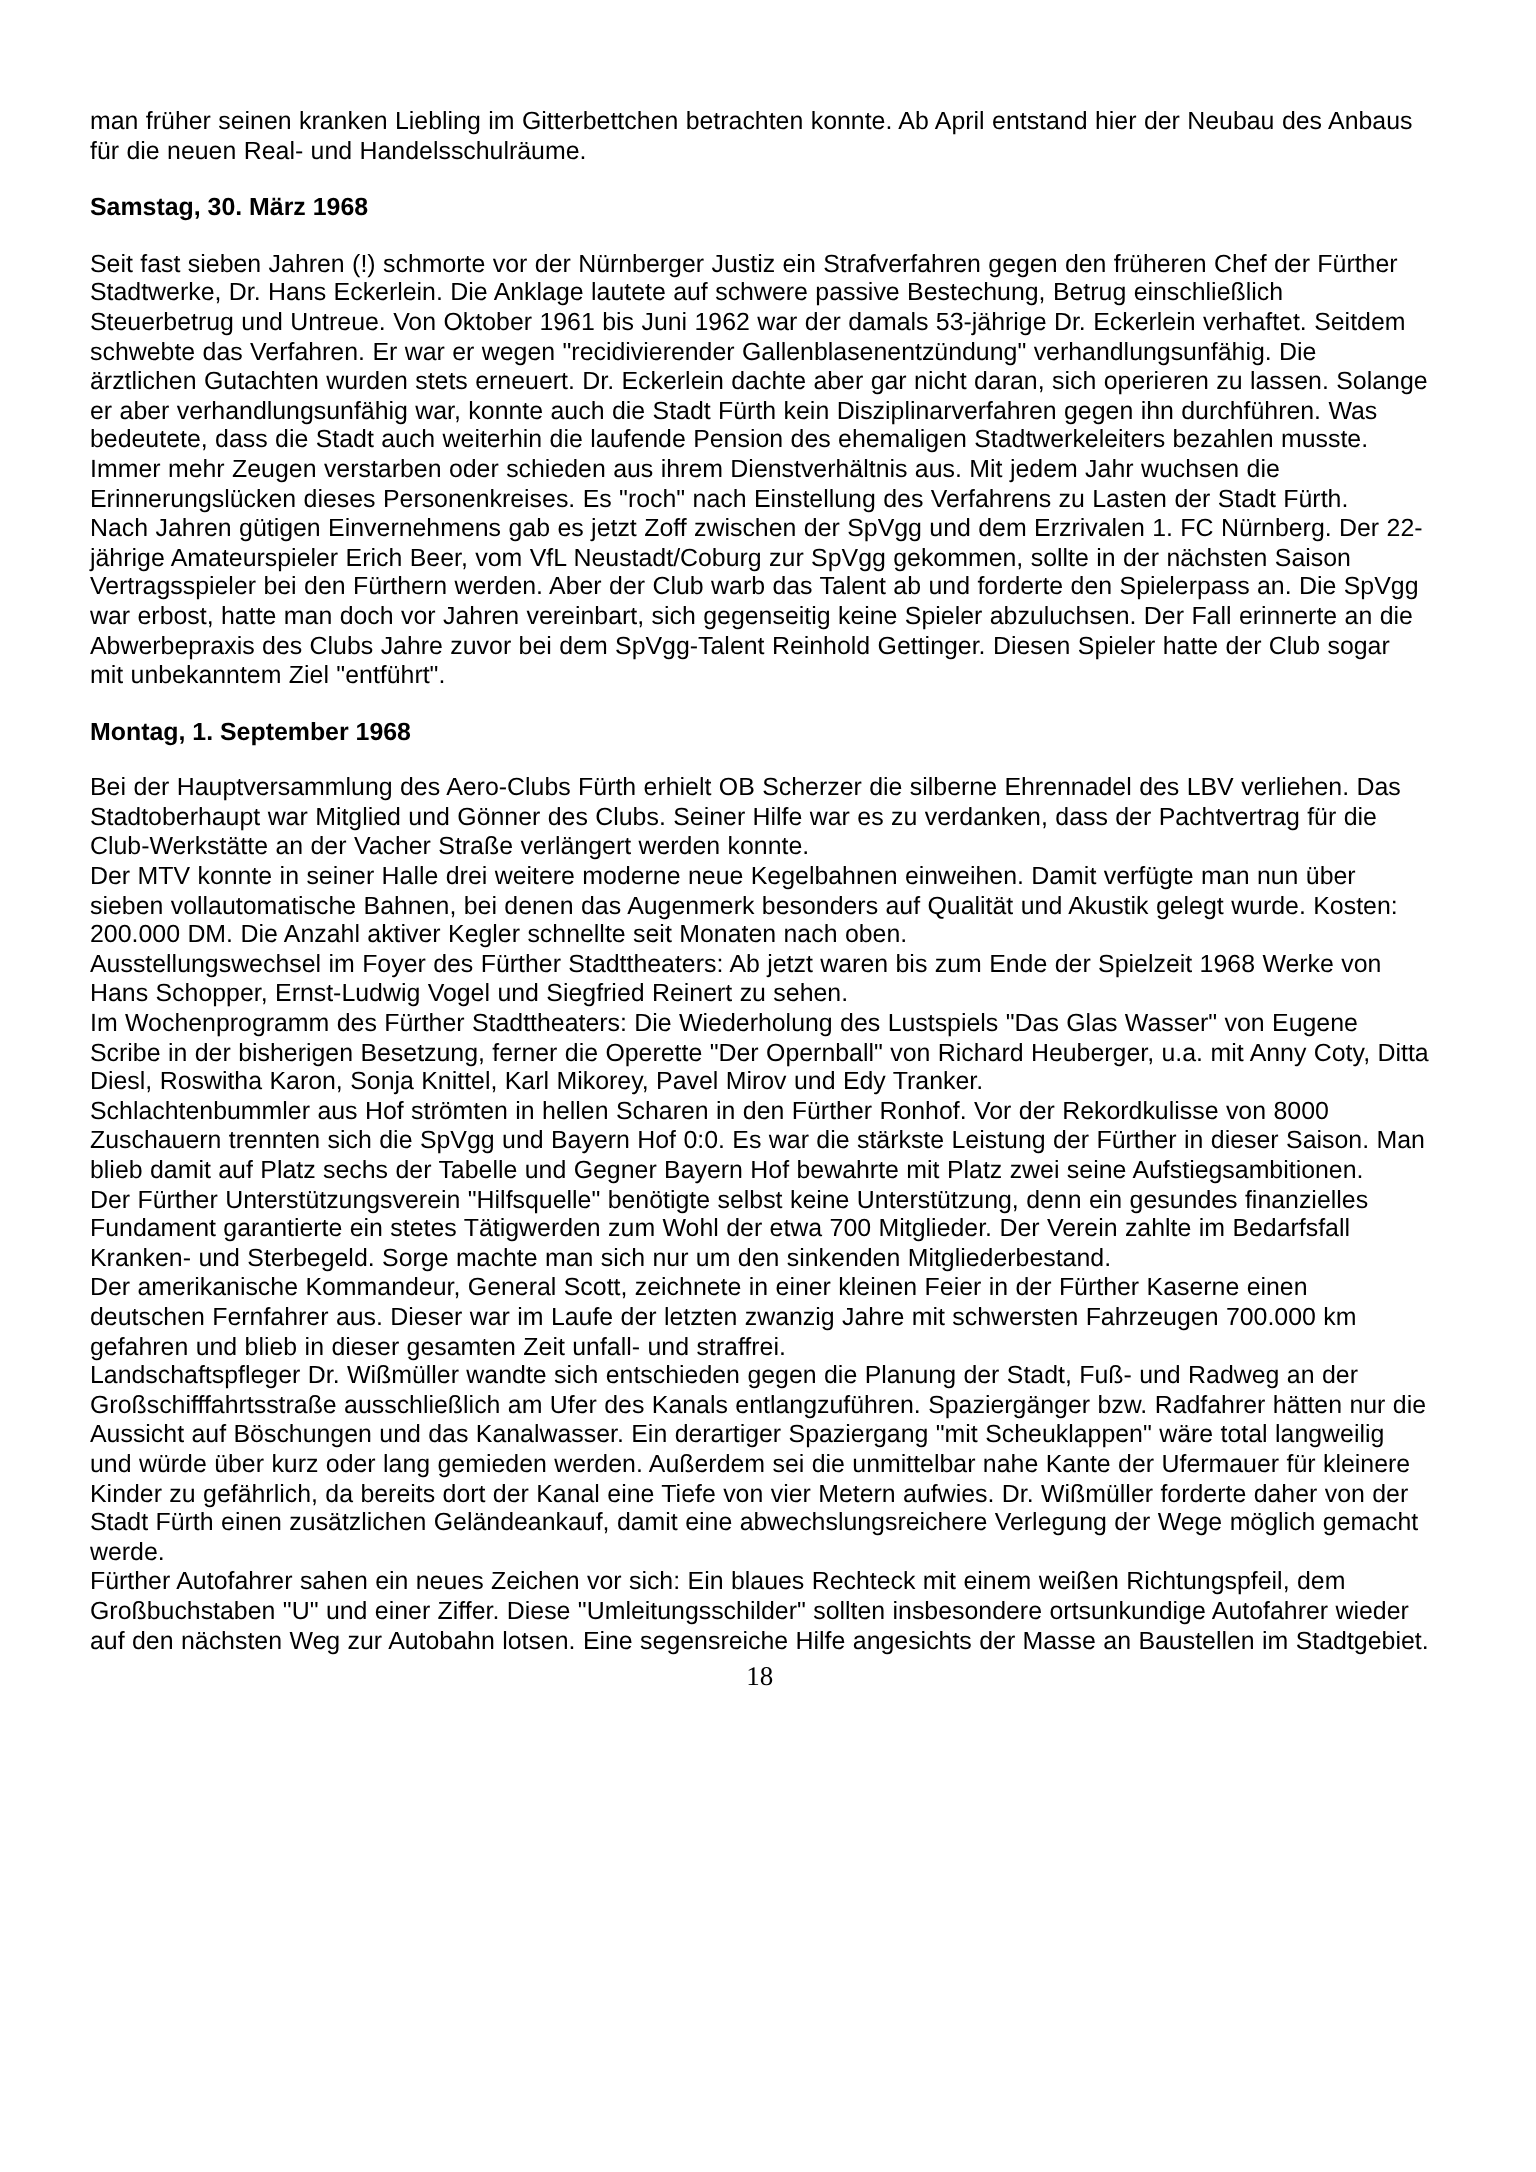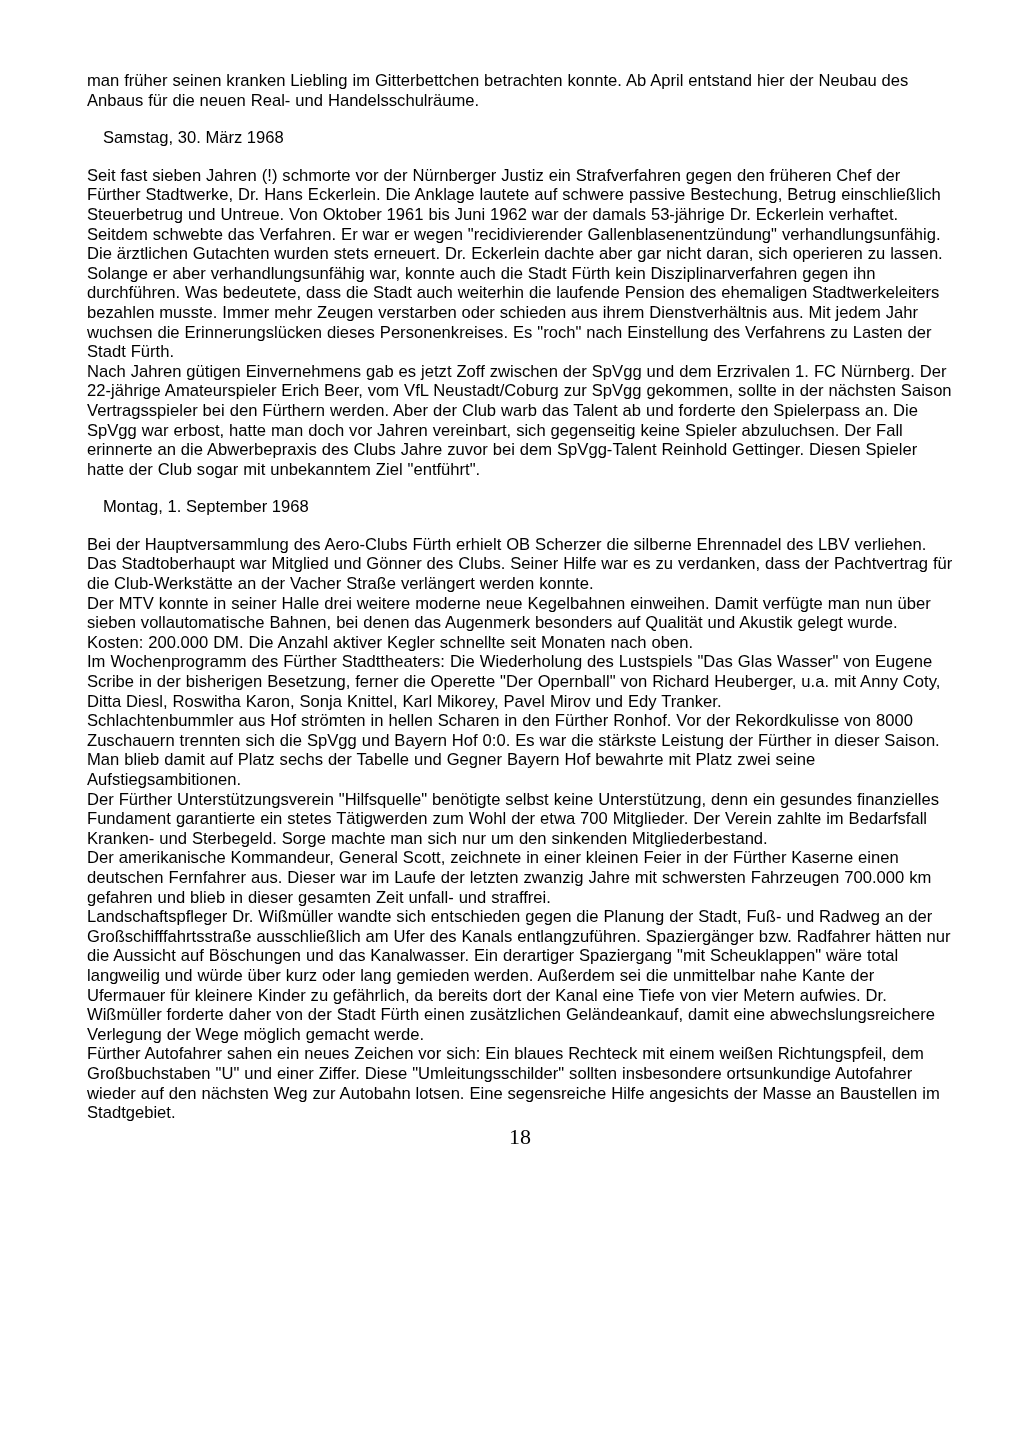--- a/index.html
+++ b/index.html
@@ -9,60 +9,61 @@
   }
   body {
     width: 1024px;
     height: 1448px;
     overflow: hidden;
   }
   .doc-page {
     box-sizing: border-box;
     width: 1024px;
     height: 1448px;
-    padding: 71px 71px 20px 87px;
+    padding: 71px 71px 20px 60px;
     font-family: "Liberation Sans", "DejaVu Sans", sans-serif;
     font-size: 16.6px;
     line-height: 19.6px;
     color: #000000;
     background: #ffffff;
     text-align: left;
   }
   .para {
     margin: 0;
     word-spacing: 0.02em;
   }
   .heading {
-    margin: 18px 16px;
-    font-weight: 400;
+    margin: 18px 0;
+    font-weight: 700;
   }
   .page-number {
     margin-top: 3px;
     text-align: center;
     font-family: "Liberation Serif", "DejaVu Serif", serif;
-    font-size: 22px;
+    font-size: 18px;
     line-height: 22px;
   }
 </style>
 </head>
 <body>
 
 <div class="doc-page">
 
   <p class="para">man früher seinen kranken Liebling im Gitterbettchen betrachten konnte. Ab April entstand hier der Neubau des Anbaus für die neuen Real- und Handelsschulräume.</p>
 
   <p class="heading">Samstag, 30. März 1968</p>
 
   <p class="para">Seit fast sieben Jahren (!) schmorte vor der Nürnberger Justiz ein Strafverfahren gegen den früheren Chef der Fürther Stadtwerke, Dr. Hans Eckerlein. Die Anklage lautete auf schwere passive Bestechung, Betrug einschließlich Steuerbetrug und Untreue. Von Oktober 1961 bis Juni 1962 war der damals 53-jährige Dr. Eckerlein verhaftet. Seitdem schwebte das Verfahren. Er war er wegen "recidivierender Gallenblasenentzündung" verhandlungsunfähig. Die ärztlichen Gutachten wurden stets erneuert. Dr. Eckerlein dachte aber gar nicht daran, sich operieren zu lassen. Solange er aber verhandlungsunfähig war, konnte auch die Stadt Fürth kein Disziplinarverfahren gegen ihn durchführen. Was bedeutete, dass die Stadt auch weiterhin die laufende Pension des ehemaligen Stadtwerkeleiters bezahlen musste. Immer mehr Zeugen verstarben oder schieden aus ihrem Dienstverhältnis aus. Mit jedem Jahr wuchsen die Erinnerungslücken dieses Personenkreises. Es "roch" nach Einstellung des Verfahrens zu Lasten der Stadt Fürth.</p>
   <p class="para">Nach Jahren gütigen Einvernehmens gab es jetzt Zoff zwischen der SpVgg und dem Erzrivalen 1. FC Nürnberg. Der 22-jährige Amateurspieler Erich Beer, vom VfL Neustadt/Coburg zur SpVgg gekommen, sollte in der nächsten Saison Vertragsspieler bei den Fürthern werden. Aber der Club warb das Talent ab und forderte den Spielerpass an. Die SpVgg war erbost, hatte man doch vor Jahren vereinbart, sich gegenseitig keine Spieler abzuluchsen. Der Fall erinnerte an die Abwerbepraxis des Clubs Jahre zuvor bei dem SpVgg-Talent Reinhold Gettinger. Diesen Spieler hatte der Club sogar mit unbekanntem Ziel "entführt".</p>
 
   <p class="heading">Montag, 1. September 1968</p>
 
   <p class="para">Bei der Hauptversammlung des Aero-Clubs Fürth erhielt OB Scherzer die silberne Ehrennadel des LBV verliehen. Das Stadtoberhaupt war Mitglied und Gönner des Clubs. Seiner Hilfe war es zu verdanken, dass der Pachtvertrag für die Club-Werkstätte an der Vacher Straße verlängert werden konnte.</p>
   <p class="para">Der MTV konnte in seiner Halle drei weitere moderne neue Kegelbahnen einweihen. Damit verfügte man nun über sieben vollautomatische Bahnen, bei denen das Augenmerk besonders auf Qualität und Akustik gelegt wurde. Kosten: 200.000 DM. Die Anzahl aktiver Kegler schnellte seit Monaten nach oben.</p>
+  <p class="para">Ausstellungswechsel im Foyer des Fürther Stadttheaters: Ab jetzt waren bis zum Ende der Spielzeit 1968 Werke von Hans Schopper, Ernst-Ludwig Vogel und Siegfried Reinert zu sehen.</p>
   <p class="para">Im Wochenprogramm des Fürther Stadttheaters: Die Wiederholung des Lustspiels "Das Glas Wasser" von Eugene Scribe in der bisherigen Besetzung, ferner die Operette "Der Opernball" von Richard Heuberger, u.a. mit Anny Coty, Ditta Diesl, Roswitha Karon, Sonja Knittel, Karl Mikorey, Pavel Mirov und Edy Tranker.</p>
   <p class="para">Schlachtenbummler aus Hof strömten in hellen Scharen in den Fürther Ronhof. Vor der Rekordkulisse von 8000 Zuschauern trennten sich die SpVgg und Bayern Hof 0:0. Es war die stärkste Leistung der Fürther in dieser Saison. Man blieb damit auf Platz sechs der Tabelle und Gegner Bayern Hof bewahrte mit Platz zwei seine Aufstiegsambitionen.</p>
 
 
 
 
   <p class="para">Der Fürther Unterstützungsverein "Hilfsquelle" benötigte selbst keine Unterstützung, denn ein gesundes finanzielles Fundament garantierte ein stetes Tätigwerden zum Wohl der etwa 700 Mitglieder. Der Verein zahlte im Bedarfsfall Kranken- und Sterbegeld. Sorge machte man sich nur um den sinkenden Mitgliederbestand.</p>
   <p class="para">Der amerikanische Kommandeur, General Scott, zeichnete in einer kleinen Feier in der Fürther Kaserne einen deutschen Fernfahrer aus. Dieser war im Laufe der letzten zwanzig Jahre mit schwersten Fahrzeugen 700.000 km gefahren und blieb in dieser gesamten Zeit unfall- und straffrei.</p>
   <p class="para">Landschaftspfleger Dr. Wißmüller wandte sich entschieden gegen die Planung der Stadt, Fuß- und Radweg an der Großschifffahrtsstraße ausschließlich am Ufer des Kanals entlangzuführen. Spaziergänger bzw. Radfahrer hätten nur die Aussicht auf Böschungen und das Kanalwasser. Ein derartiger Spaziergang "mit Scheuklappen" wäre total langweilig und würde über kurz oder lang gemieden werden. Außerdem sei die unmittelbar nahe Kante der Ufermauer für kleinere Kinder zu gefährlich, da bereits dort der Kanal eine Tiefe von vier Metern aufwies. Dr. Wißmüller forderte daher von der Stadt Fürth einen zusätzlichen Geländeankauf, damit eine abwechslungsreichere Verlegung der Wege möglich gemacht werde.</p>
   <p class="para">Fürther Autofahrer sahen ein neues Zeichen vor sich: Ein blaues Rechteck mit einem weißen Richtungspfeil, dem Großbuchstaben "U" und einer Ziffer. Diese "Umleitungsschilder" sollten insbesondere ortsunkundige Autofahrer wieder auf den nächsten Weg zur Autobahn lotsen. Eine segensreiche Hilfe angesichts der Masse an Baustellen im Stadtgebiet.</p>

